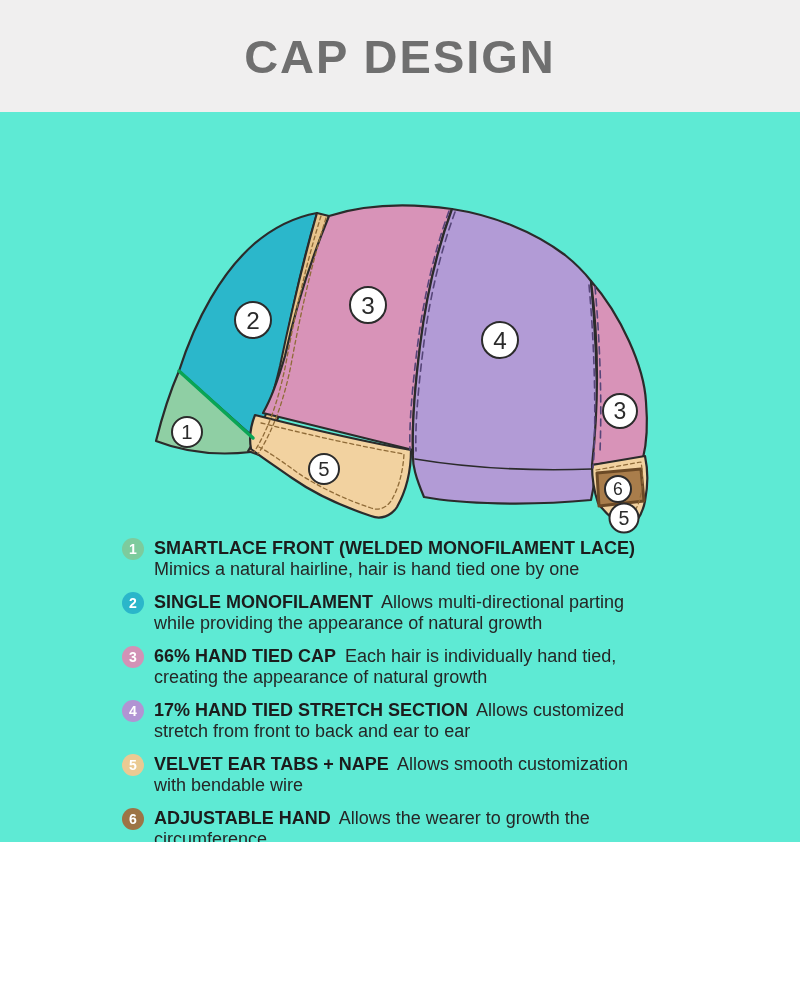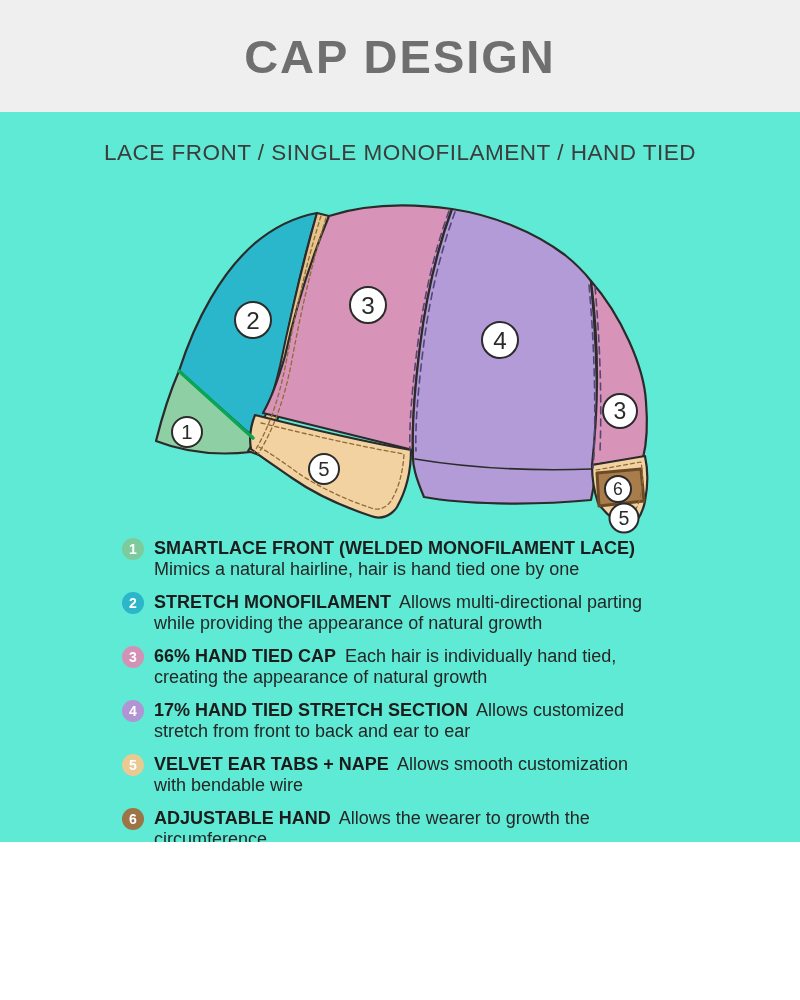--- a/index.html
+++ b/index.html
@@ -23,21 +23,20 @@
   .logo-divider{width:222px;height:2px;background:#2D2D2D;margin:4px auto 5px auto;}
   .logo-line2{font-size:24px;font-weight:400;letter-spacing:6px;line-height:32px;}
 </style>
 </head>
 <body>
 
 <div id="page">
 
   <div class="header-strip" style="background: rgb(240, 239, 239);"></div>
   <div class="page-title" style="color: rgb(111, 111, 111);">CAP DESIGN</div>
-  <div class="subtitle">LACE FRONT / SINGLE MONOFILAMENT / HAND TIED</div>
 
   <svg id="cap-svg" width="800" height="545" viewBox="0 0 800 545">
     <g stroke-linejoin="round" stroke-linecap="round" fill="none">
 
       <path stroke-width="2.2" d="M179,371 C196,318 222,272 254,244 C274,227 295,217 317,213 C303,260 292,310 283,357 C276,392 266,424 253,440 L253,437 Z" fill="#2BB7CB" stroke="#2B2B2B"></path>
 
       <path stroke-width="2.2" d="M156,441 C162,417 169,394 179,371 L253,437 L251,452 C215,456 184,452 156,441 Z" fill="#8FCFA4" stroke="#2B2B2B"></path>
 
       <path stroke-width="2" d="M317,213 L329,216 C314,264 303,314 293,364 C286,400 275,432 259,455 L248,451 C262,430 272,400 280,366 C290,318 302,266 317,213 Z" fill="#E8C48D" stroke="#2B2B2B"></path>
 
@@ -106,21 +105,21 @@
       </g>
   </svg>
 
   <div class="legend" id="legend">
       <div class="legend-item">
         <div class="legend-badge" style="background: rgb(125, 203, 157);">1</div>
         <div class="legend-text"><span class="legend-bold">SMARTLACE FRONT (WELDED MONOFILAMENT LACE)</span><span class="legend-rest"> Mimics a natural hairline, hair is hand tied one by one</span></div>
       </div>
       <div class="legend-item">
         <div class="legend-badge" style="background: rgb(43, 182, 202);">2</div>
-        <div class="legend-text"><span class="legend-bold">STRETCH MONOFILAMENT</span><span class="legend-rest"> Allows multi-directional parting while providing the appearance of natural growth</span></div>
+        <div class="legend-text"><span class="legend-bold">SINGLE MONOFILAMENT</span><span class="legend-rest"> Allows multi-directional parting while providing the appearance of natural growth</span></div>
       </div>
       <div class="legend-item">
         <div class="legend-badge" style="background: rgb(210, 146, 182);">3</div>
         <div class="legend-text"><span class="legend-bold">66% HAND TIED CAP</span><span class="legend-rest"> Each hair is individually hand tied, creating the appearance of natural growth</span></div>
       </div>
       <div class="legend-item">
         <div class="legend-badge" style="background: rgb(177, 148, 211);">4</div>
         <div class="legend-text"><span class="legend-bold">17% HAND TIED STRETCH SECTION</span><span class="legend-rest"> Allows customized stretch from front to back and ear to ear</span></div>
       </div>
       <div class="legend-item">

